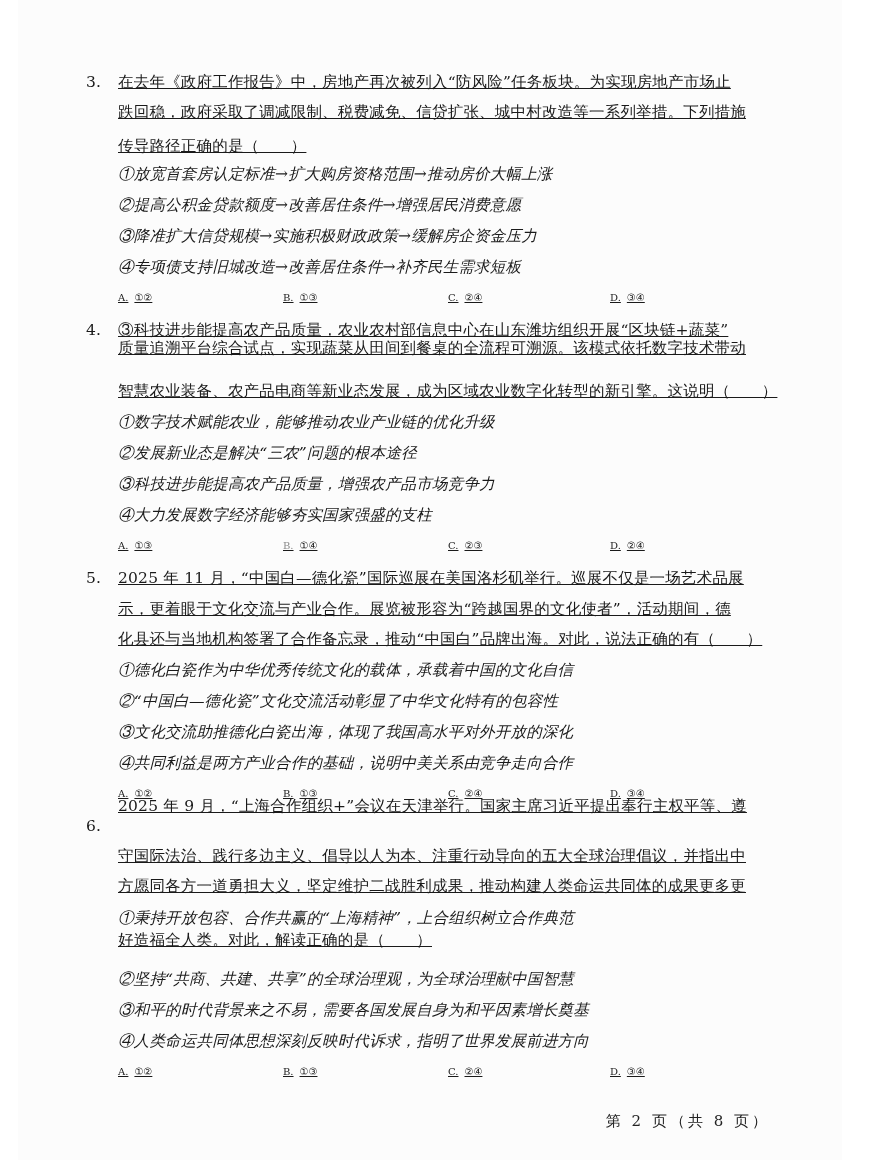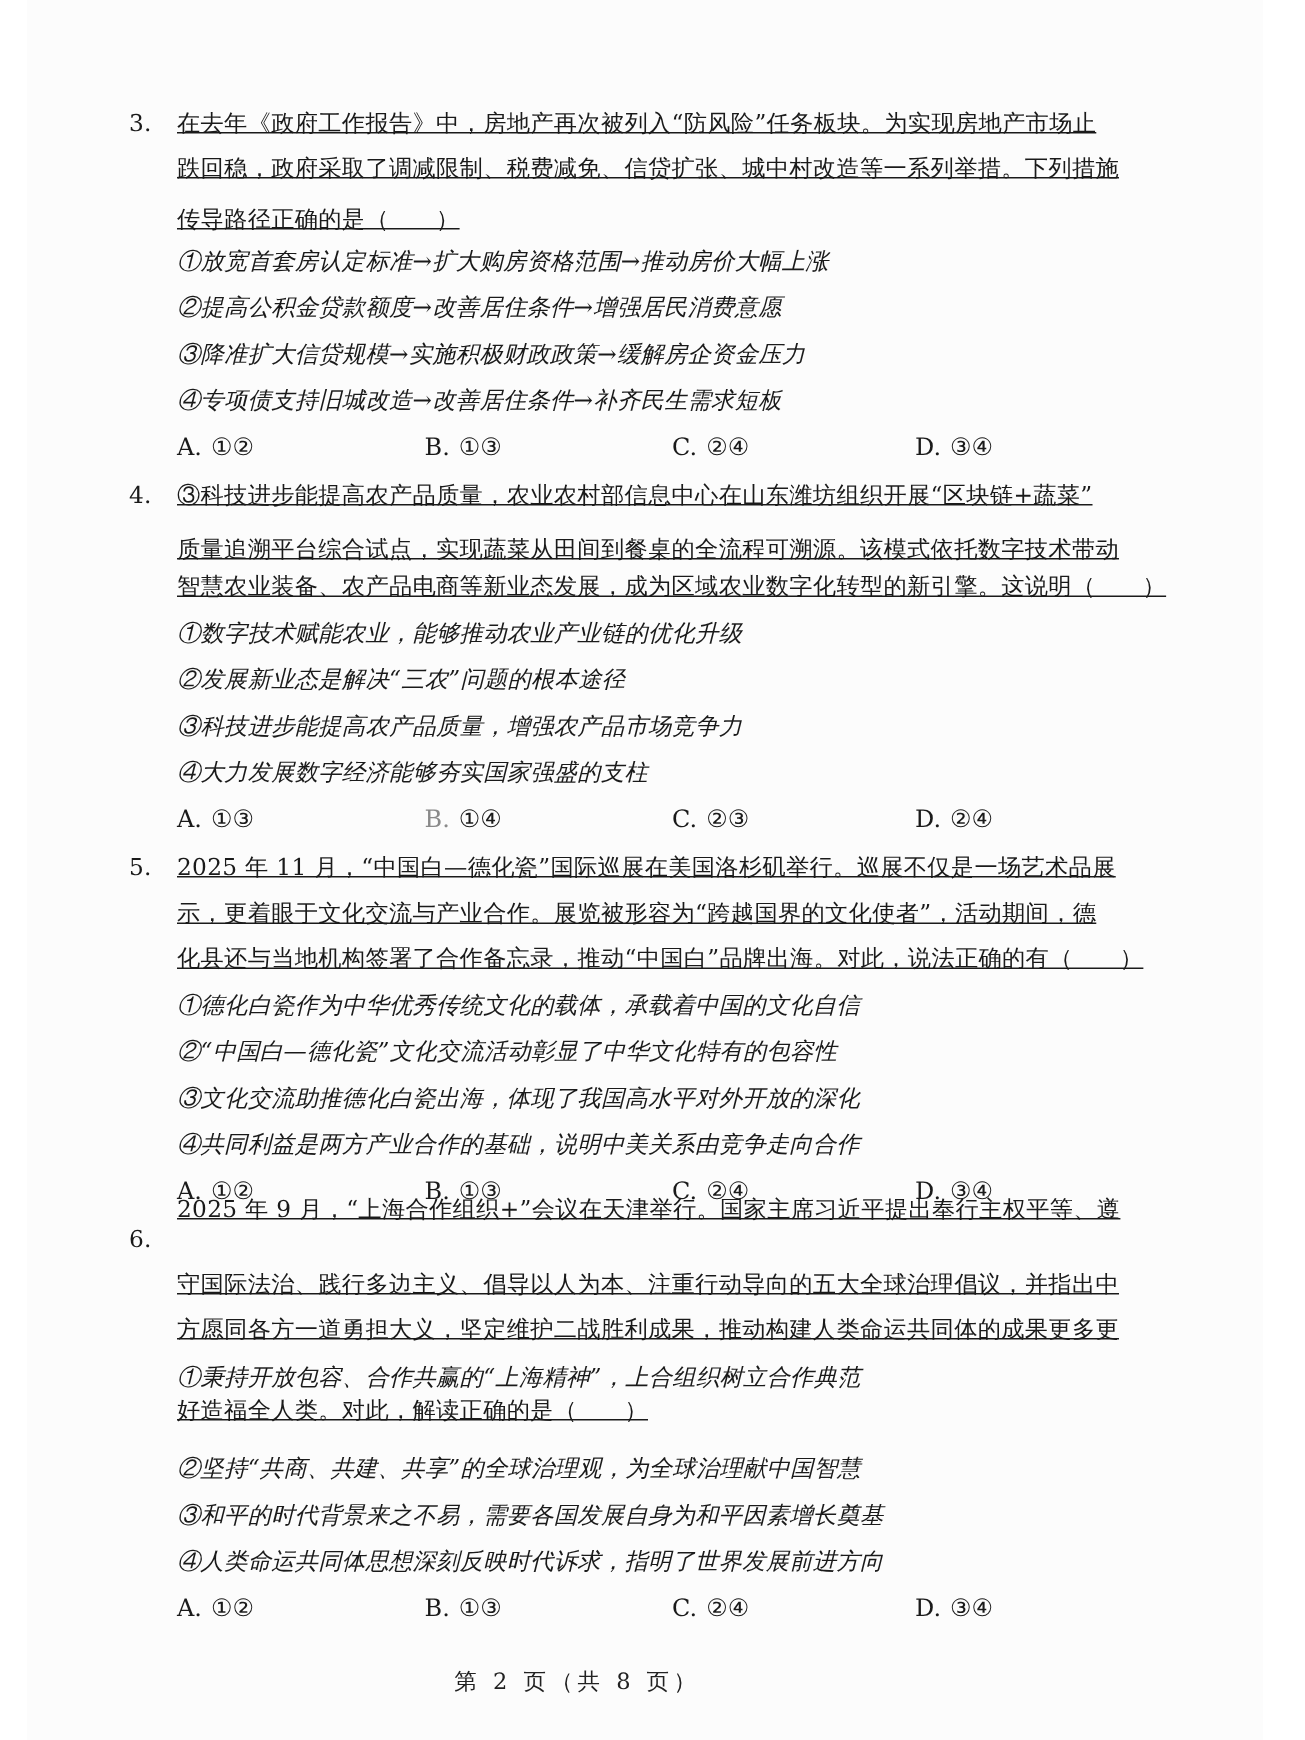--- a/index.html
+++ b/index.html
@@ -3,25 +3,25 @@
   <meta charset="utf-8">
   <style>
     html, body { margin: 0; padding: 0; background: #ffffff; }
     body { width: 870px; height: 1160px; position: relative; overflow: hidden;
            font-family: "DejaVu Serif", "Liberation Serif", serif; color: #1a1a1a; }
     .sheet { position: absolute; left: 18px; top: 0; width: 824px; height: 1160px; background: #fcfcfc; }
     .line { position: absolute; font-size: 15.5px; line-height: 20px; white-space: nowrap; letter-spacing: 0.2px; }
     .num { left: 86px; }
     .stem { left: 118px; text-decoration: underline; }
     .opt { left: 118px; font-style: italic; }
-    .choice { position: absolute; font-size: 16px; line-height: 20px; white-space: nowrap; }
+    .choice { position: absolute; font-size: 10px; line-height: 20px; white-space: nowrap; text-decoration: underline; }
     .choice .lbl { margin-right: 6px; }
     .ca { left: 118px; } .cb { left: 283px; } .cc { left: 448px; } .cd { left: 610px; }
     .faded { color: #8a8a8a; }
-    .footer { position: absolute; top: 1112px; left: 0; width: 770px; text-align: center; font-size: 15px; letter-spacing: 3px; color: #222; }
+    .footer { position: absolute; top: 1112px; left: 0; width: 770px; text-align: right; font-size: 15px; letter-spacing: 3px; color: #222; }
   </style>
 </head>
 <body>
 
 <div class="sheet"></div>
 
 <div>
   <div class="line num" style="top:72px">3.</div>
   <div class="line stem" style="top:72px">在去年《政府工作报告》中，房地产再次被列入“防风险”任务板块。为实现房地产市场止</div>
   <div class="line stem" style="top:102px">跌回稳，政府采取了调减限制、税费减免、信贷扩张、城中村改造等一系列举措。下列措施</div>
@@ -32,21 +32,21 @@
   <div class="line opt" style="top:257px">④专项债支持旧城改造→改善居住条件→补齐民生需求短板</div>
   <div class="choice ca" style="top:288px"><span class="lbl">A.</span><span>①②</span></div>
   <div class="choice cb" style="top:288px"><span class="lbl">B.</span><span>①③</span></div>
   <div class="choice cc" style="top:288px"><span class="lbl">C.</span><span>②④</span></div>
   <div class="choice cd" style="top:288px"><span class="lbl">D.</span><span>③④</span></div>
 </div>
 
 <div>
   <div class="line num" style="top:320px">4.</div>
   <div class="line stem" style="top:320px">③科技进步能提高农产品质量，农业农村部信息中心在山东潍坊组织开展“区块链+蔬菜”</div>
-  <div class="line stem" style="top:356px">质量追溯平台综合试点，实现蔬菜从田间到餐桌的全流程可溯源。该模式依托数字技术带动</div>
+  <div class="line stem" style="top:338px">质量追溯平台综合试点，实现蔬菜从田间到餐桌的全流程可溯源。该模式依托数字技术带动</div>
   <div class="line stem" style="top:381px">智慧农业装备、农产品电商等新业态发展，成为区域农业数字化转型的新引擎。这说明（　　）</div>
   <div class="line opt" style="top:412px">①数字技术赋能农业，能够推动农业产业链的优化升级</div>
   <div class="line opt" style="top:443px">②发展新业态是解决“三农”问题的根本途径</div>
   <div class="line opt" style="top:474px">③科技进步能提高农产品质量，增强农产品市场竞争力</div>
   <div class="line opt" style="top:505px">④大力发展数字经济能够夯实国家强盛的支柱</div>
   <div class="choice ca" style="top:536px"><span class="lbl">A.</span><span>①③</span></div>
   <div class="choice cb" style="top:536px"><span class="lbl faded">B.</span><span>①④</span></div>
   <div class="choice cc" style="top:536px"><span class="lbl">C.</span><span>②③</span></div>
   <div class="choice cd" style="top:536px"><span class="lbl">D.</span><span>②④</span></div>
 </div>

